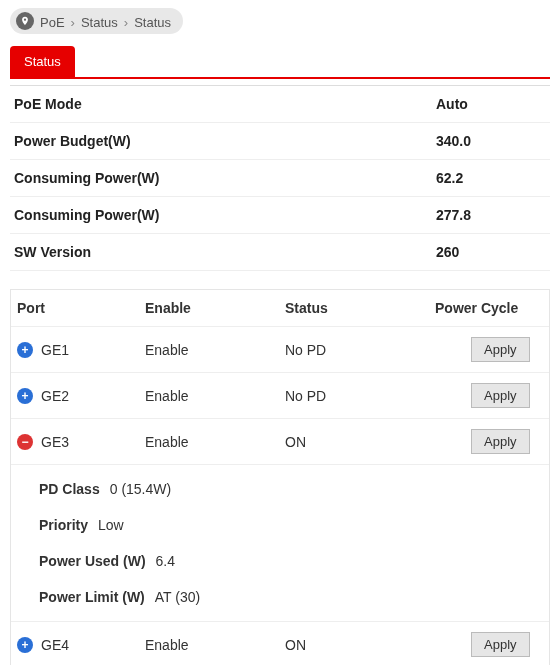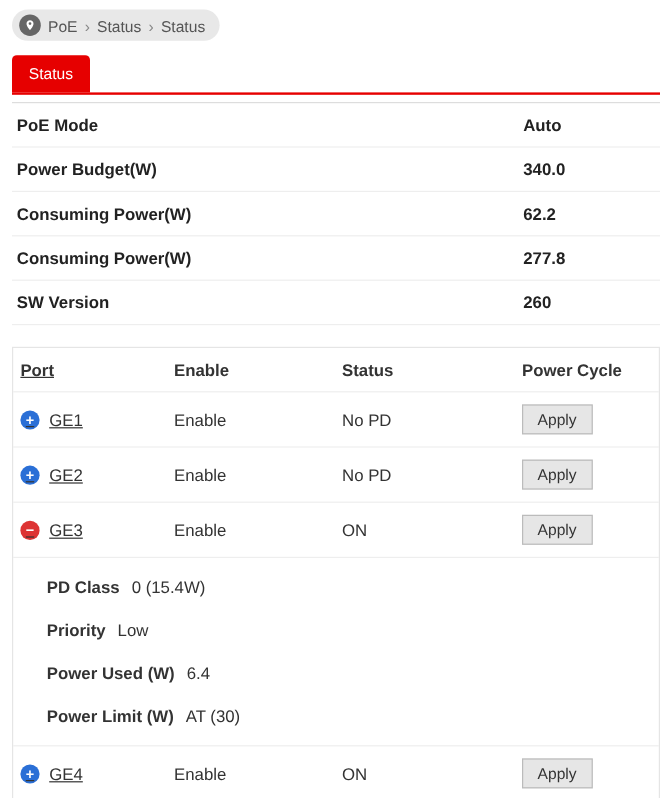--- a/index.html
+++ b/index.html
@@ -62,38 +62,39 @@
     margin-top: 18px;
     border: 1px solid #e5e5e5;
   }
   .pt-row {
     display: flex;
     align-items: center;
     border-bottom: 1px solid #eee;
     padding: 10px 6px;
   }
   .pt-head { font-weight: bold; }
-  .col-port { width: 128px; display: flex; align-items: center; gap: 8px; text-decoration: underline; }
+  .col-port { width: 128px; display: flex; align-items: center; gap: 8px; }
   .col-enable { width: 140px; }
   .col-status { width: 150px; }
   .col-cycle { flex: 1; }
   .icon-circle {
     width: 16px; height: 16px; border-radius: 50%;
     display: inline-flex; align-items: center; justify-content: center;
     color: #fff; font-size: 12px; font-weight: bold; line-height: 1;
   }
   .ic-blue { background: #2a6fd6; }
   .ic-red { background: #d33; }
   .apply-btn {
     background: #e6e6e6;
     border: 1px solid #bbb;
     color: #333;
     padding: 4px 12px;
     font-size: 13px;
     cursor: pointer;
+    margin-left: 36px;
   }
   .detail-block {
     padding: 6px 6px 6px 28px;
     border-bottom: 1px solid #eee;
   }
   .detail-row {
     display: flex;
     padding: 10px 0;
     gap: 10px;
   }

